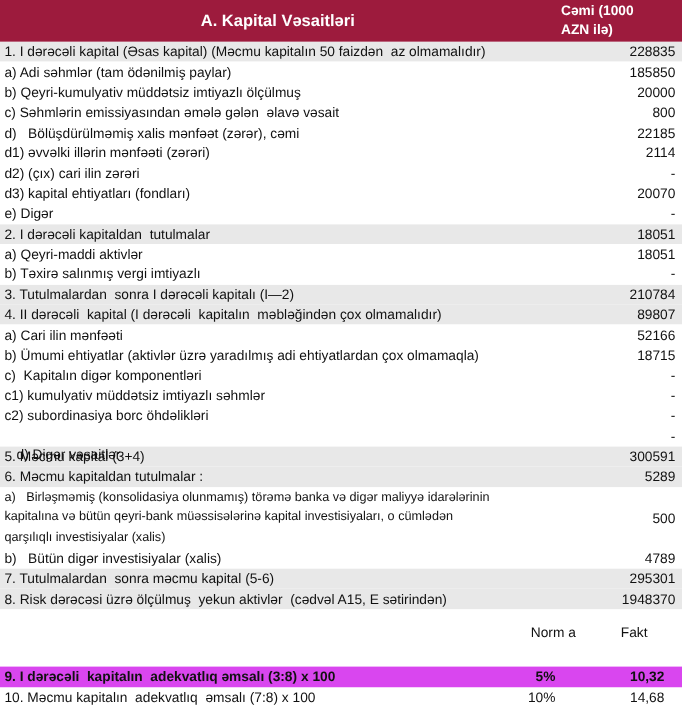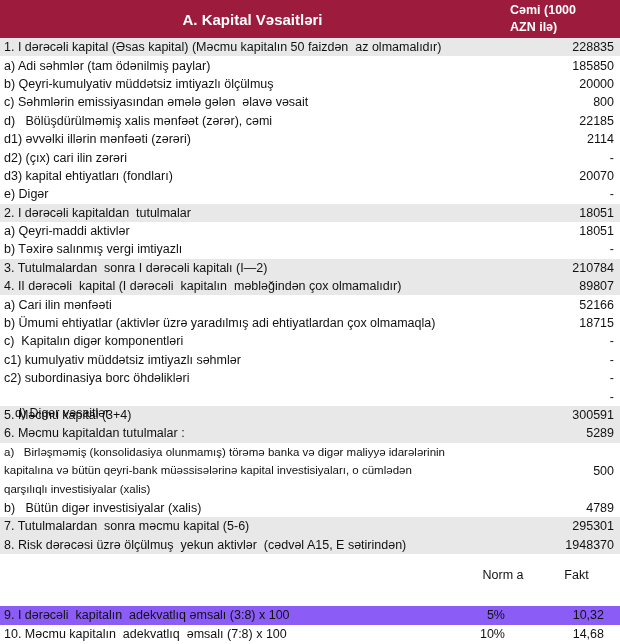--- a/index.html
+++ b/index.html
@@ -77,21 +77,21 @@
   }
   .fakt-h{
     flex:0 0 87px;width:87px;
     text-align:center;font-size:12.5px;line-height:19px;
   }
   .ratio-row{
     height:19px;flex:0 0 19px;
     display:flex;align-items:center;
     background:#ffffff;
   }
-  .ratio-row.shaded{background:#8b5cf6;}
+  .ratio-row.shaded{background:#d946ef;font-weight:bold;}
   .ratio-row .lbl{white-space:pre;}
   .norma-v{
     flex:0 0 60px;width:60px;box-sizing:border-box;
     text-align:right;padding-right:28px;
     font-size:12.5px;white-space:nowrap;
   }
   .fakt-v{
     flex:0 0 87px;width:87px;box-sizing:border-box;
     text-align:right;padding-right:16px;
     font-size:12.5px;white-space:nowrap;

